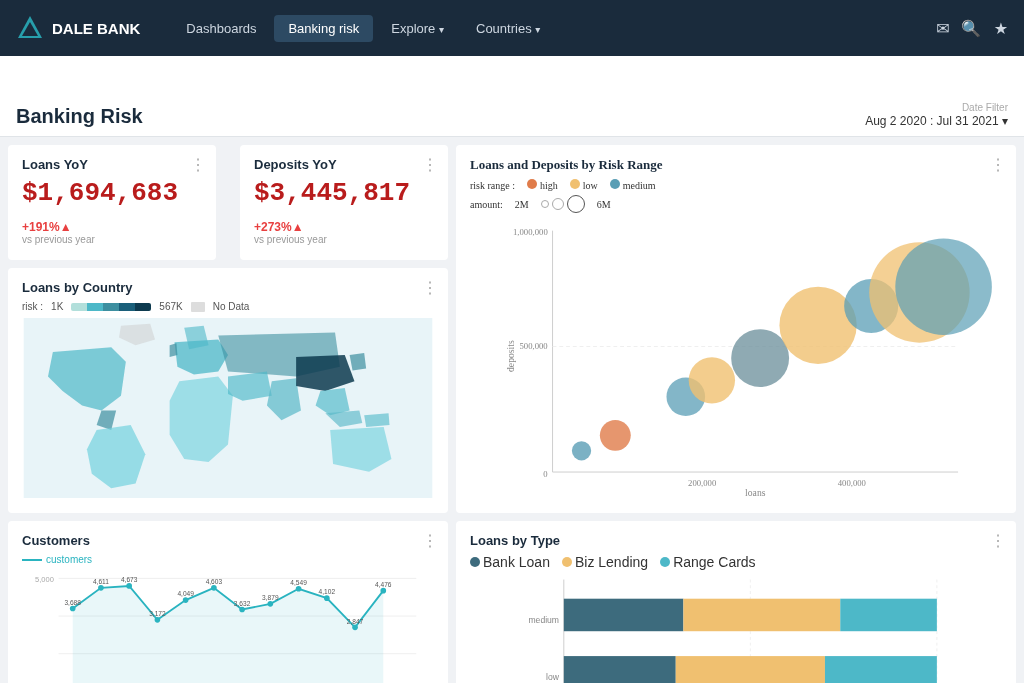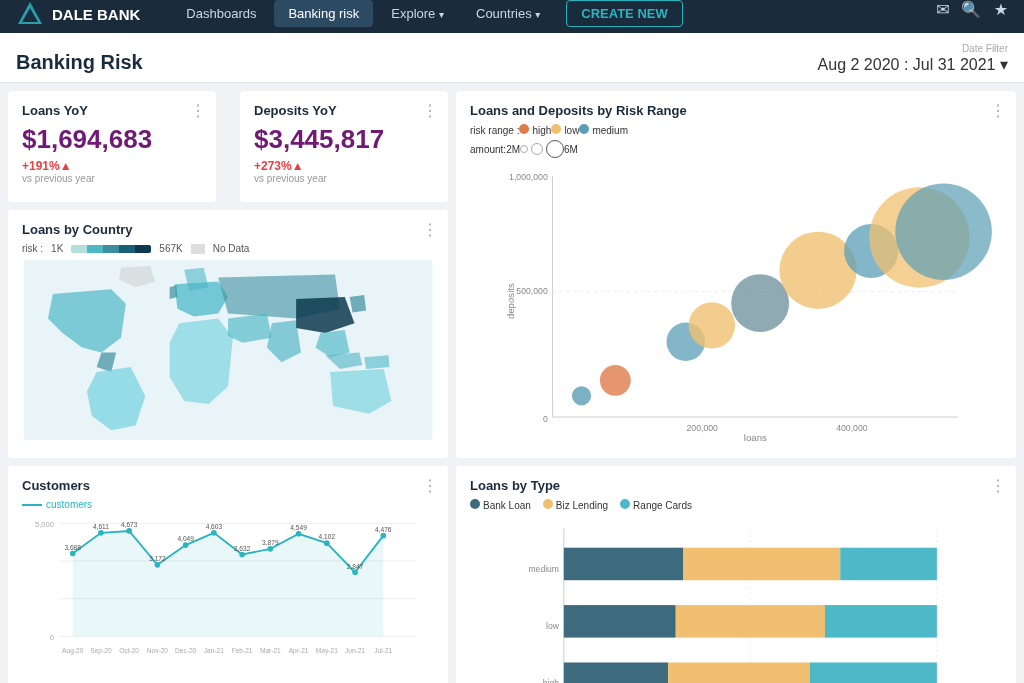--- a/index.html
+++ b/index.html
@@ -2,22 +2,22 @@
 <html><head>
   <meta charset="utf-8">
   <style>
     * { box-sizing: border-box; margin: 0; padding: 0; }
     body { font-family: Arial, sans-serif; background: #f0f2f5; font-size: 12px; color: #333; }
 
     
     .navbar {
       background: #1a2b3c;
       display: flex;
-      align-items: flex-start;
-      height: 33px;
+      align-items: center;
+      height: 56px;
       padding: 0 16px;
     }
     .navbar-brand {
       display: flex;
       align-items: center;
       color: white;
       font-size: 15px;
       font-weight: bold;
       margin-right: 32px;
       gap: 8px;
@@ -70,22 +70,22 @@
     .page-header {
       background: white;
       padding: 10px 16px 8px;
       display: flex;
       align-items: flex-end;
       justify-content: space-between;
       border-bottom: 1px solid #e0e4e8;
     }
     .page-title { font-size: 20px; font-weight: bold; color: #1a2b3c; }
     .date-filter { text-align: right; font-size: 11px; color: #888; cursor: pointer; }
-    .date-filter-label { font-size: 10px; color: #aaa; margin-bottom: 1px; }
-    .date-filter-value { color: #333; font-size: 16px; }
+    .date-filter-label { font-size: 10px; color: #aaa; margin-bottom: 1px; margin-top: 36px; }
+    .date-filter-value { color: #333; font-size: 12px; }
 
     .dashboard-body {
       display: grid;
       grid-template-columns: 440px 1fr;
       grid-template-rows: auto auto auto;
       gap: 8px;
       padding: 8px;
     }
 
     
@@ -104,21 +104,21 @@
       cursor: pointer;
       font-size: 16px;
     }
 
     
     .kpi-row {
       display: grid;
       grid-template-columns: 1fr 1fr;
       gap: 24px;
     }
-    .kpi-value { font-size: 26px; font-weight: bold; color: #701a75; margin: 4px 0 4px; }
+    .kpi-value { font-size: 26px; font-weight: bold; color: #b91c1c; margin: 4px 0 12px; font-family: Liberation Mono, monospace; }
     .kpi-change { font-size: 12px; font-weight: bold; }
     .kpi-change.positive { color: #e84040; }
     .kpi-sub { font-size: 10px; color: #999; }
 
     
     .map-card { grid-column: 1; }
     .map-legend { display: flex; align-items: center; gap: 8px; font-size: 10px; color: #555; margin-bottom: 6px; }
     .map-legend-bar {
       display: flex;
       width: 80px;
@@ -128,33 +128,33 @@
     }
     .map-container {
       width: 100%;
       height: 180px;
       position: relative;
       overflow: hidden;
     }
 
     
     .scatter-card { grid-column: 2; grid-row: 1 / 3; }
-    .scatter-legend { display: flex; gap: 0; font-size: 10px; margin-bottom: 4px; align-items: center; flex-wrap: wrap; }
+    .scatter-legend { display: flex; gap: 12px; font-size: 10px; margin-bottom: 4px; align-items: center; flex-wrap: wrap; }
     .legend-dot { width: 10px; height: 10px; border-radius: 50%; display: inline-block; margin-right: 3px; }
     .scatter-area { position: relative; height: 280px; margin-top: 8px; }
     .scatter-svg { width: 100%; height: 100%; }
 
     
     .customers-card { grid-column: 1; }
     .line-chart-area { position: relative; height: 160px; }
     .line-svg { width: 100%; height: 100%; }
 
     
     .bar-card { grid-column: 2; }
-    .bar-legend { display: flex; gap: 12px; font-size: 10px; margin-bottom: 8px; align-items: center; }
+    .bar-legend { display: flex; gap: 12px; font-size: 14px; align-items: center; }
     .bar-area { position: relative; height: 220px; }
     .bar-svg { width: 100%; height: 100%; }
 
     .chevron { font-size: 10px; }
 
     .no-data-box {
       display: inline-block;
       width: 14px;
       height: 10px;
       background: #ddd;
@@ -175,21 +175,20 @@
   </div>
   <div class="nav-links">
     <div class="nav-link">Dashboards</div>
     <div class="nav-link active">Banking risk</div>
     <div class="nav-link">
       <span>Explore</span> <span class="chevron">▾</span>
     </div>
     <div class="nav-link">
       <span>Countries</span> <span class="chevron">▾</span>
     </div>
-    <div class="nav-create">CREATE NEW</div>
   </div>
   <div class="nav-icons">
     <span class="nav-icon-btn">✉</span>
     <span class="nav-icon-btn">🔍</span>
     <span class="nav-icon-btn">★</span>
   </div>
 </nav>
 
 <div class="page-header">
   <h1 class="page-title">Banking Risk</h1>
@@ -274,21 +273,21 @@
         <path d="M100,8 L130,6 L135,22 L115,28 L98,20 Z" fill="#ccc" opacity="0.5"></path>
 
         <path d="M165,10 L185,8 L190,28 L170,32 Z" fill="#4db8c8" opacity="0.6"></path>
 
         <path d="M310,98 L345,95 L348,108 L325,112 Z" fill="#5ab8c8" opacity="0.65"></path>
         <path d="M350,100 L375,98 L376,110 L352,112 Z" fill="#4db8c8" opacity="0.6"></path>
       </svg>
     </div>
   </div>
 
-  <div class="card scatter-card" style="grid-column:2; grid-row:1 / 3;">
+  <div class="card scatter-card" style="grid-column:2; grid-row:1 / 3;font-family:Liberation Serif, serif;">
     <div class="card-title">Loans and Deposits by Risk Range</div>
     <div class="card-menu">⋮</div>
     <div class="scatter-legend">
       <span>risk range :</span>
       <span><span class="legend-dot" style="background:#e07c4a;"></span><span>high</span></span>
       <span><span class="legend-dot" style="background:#f0c070;"></span><span>low</span></span>
       <span><span class="legend-dot" style="background:#5a9eb5;"></span><span>medium</span></span>
     </div>
     <div class="scatter-legend" style="margin-top:2px;">
       <span>amount:</span>

